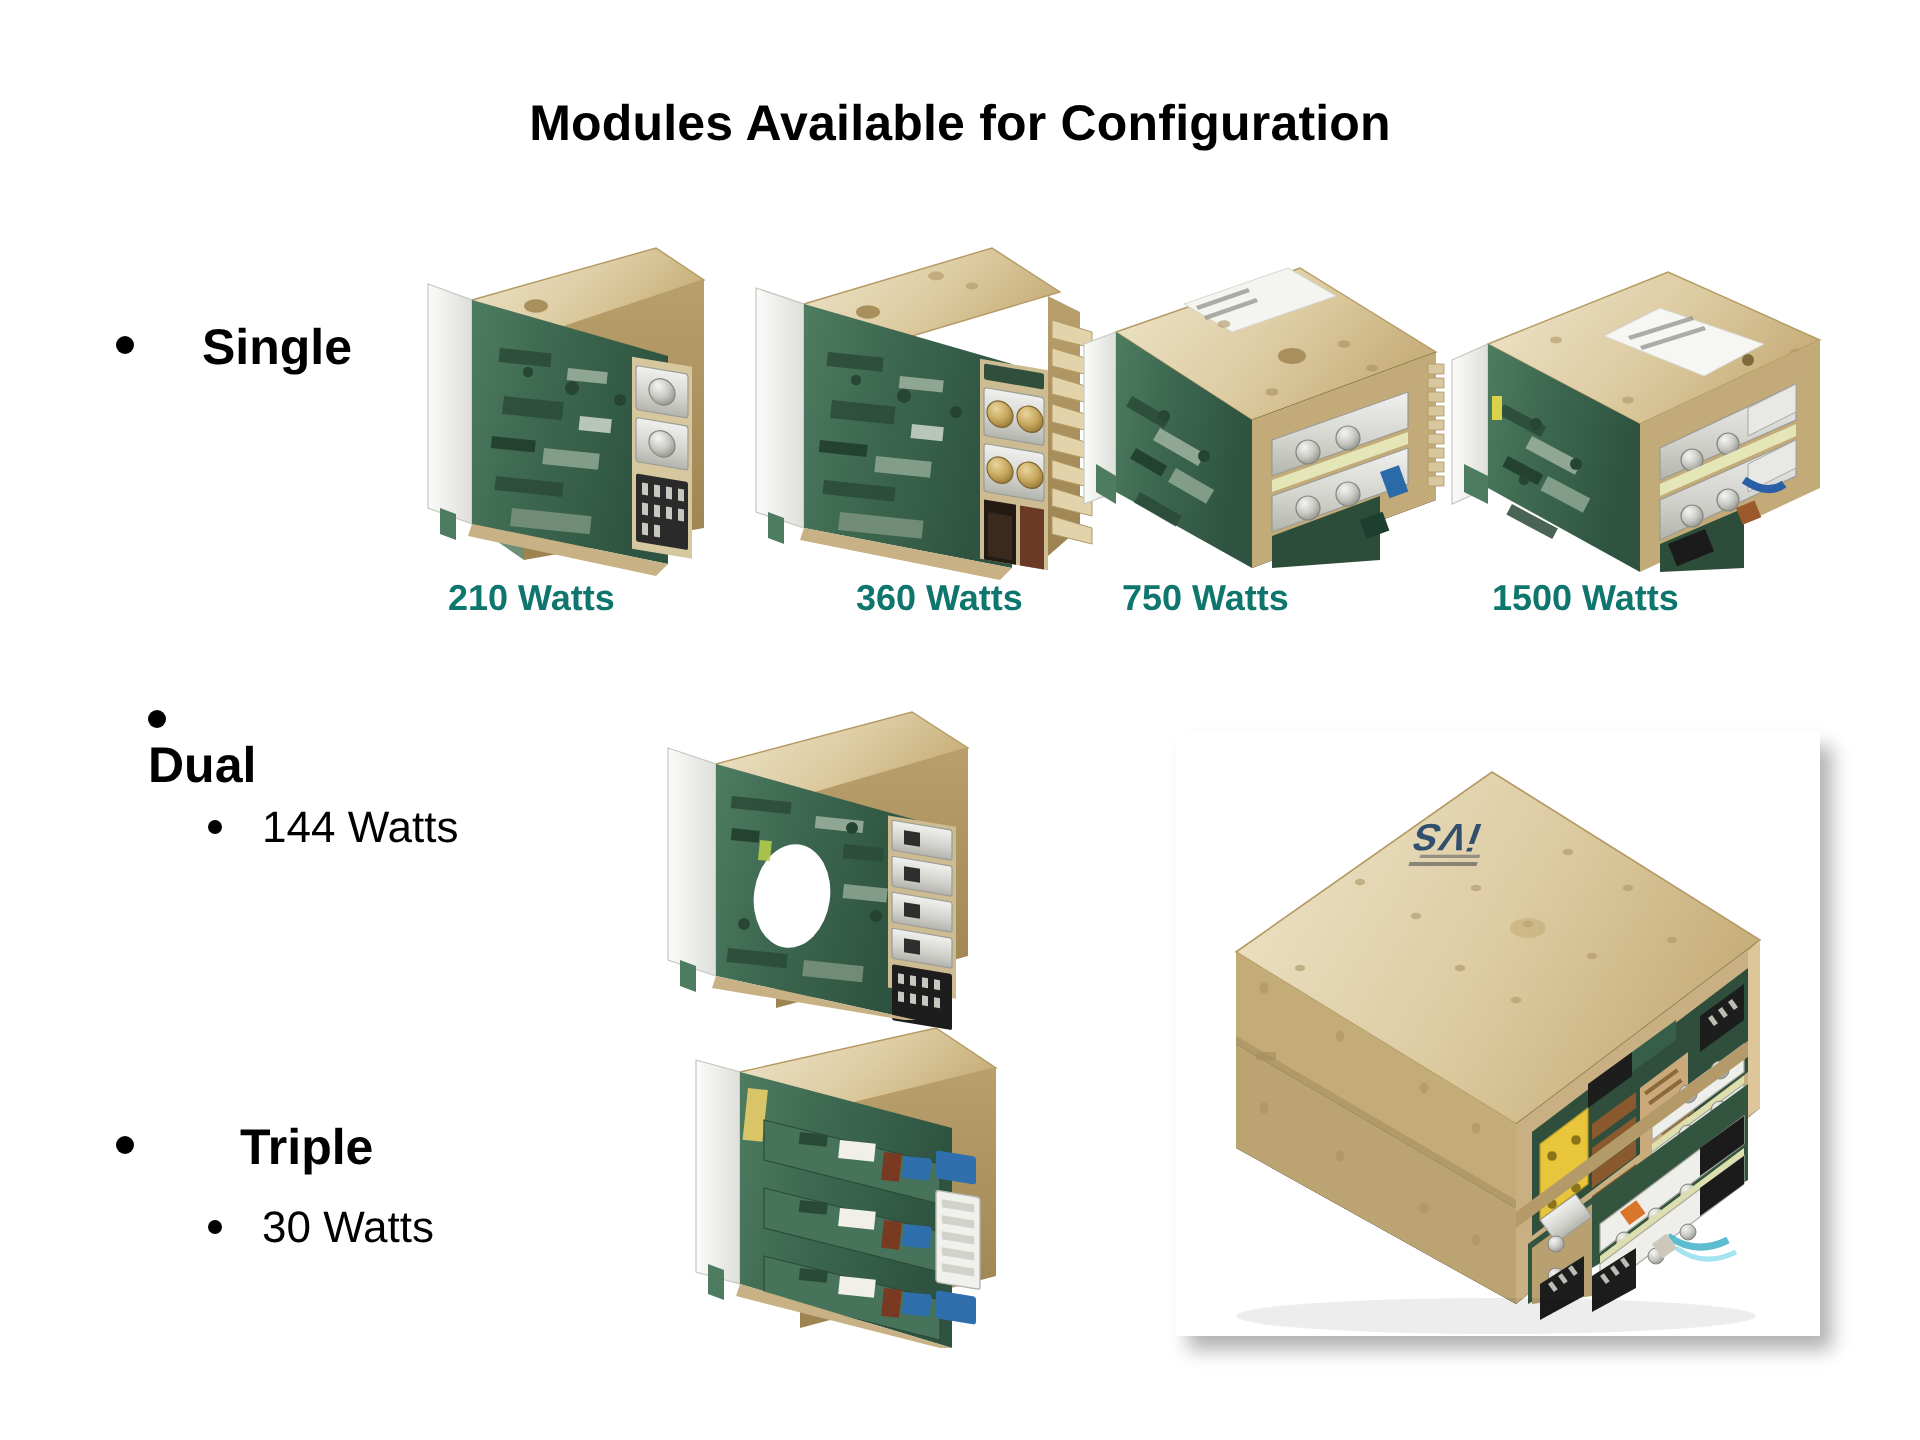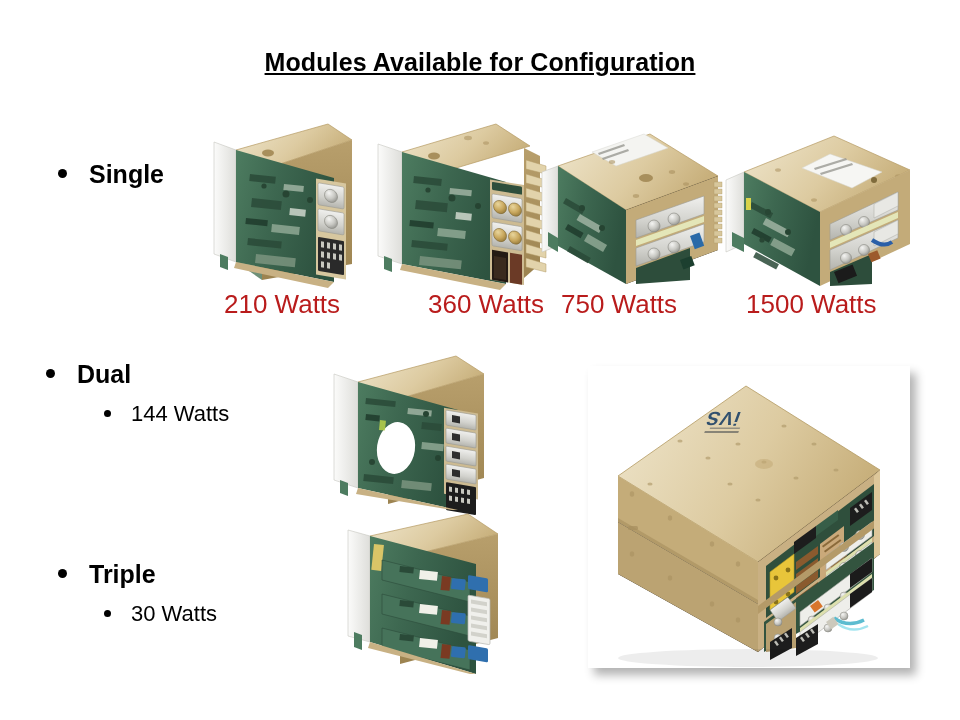--- a/index.html
+++ b/index.html
@@ -20,21 +20,20 @@
   .slide-title {
     position: absolute;
     left: 0;
     top: 48px;
     width: 960px;
     text-align: center;
     font-size: 25px;
     font-weight: bold;
     letter-spacing: 0.1px;
     color: #000;
-    text-decoration: underline;
   }
 
   
   .bullet-row {
     position: absolute;
     display: flex;
     align-items: baseline;
   }
   .bullet-dot {
     width: 9px;
@@ -56,33 +55,33 @@
   .bullet-l1 {
     font-size: 25px;
     font-weight: bold;
   }
   .bullet-l2 {
     font-size: 22px;
     font-weight: normal;
     text-align: right;
   }
 
-  #bullet-single { left: 58px; top: 160px; }
-  #bullet-dual   { left: 46px; top: 360px; }
+  #bullet-single { left: 58px; top: 160px; gap: 12px; }
+  #bullet-dual   { left: 74px; top: 360px; flex-direction: column; }
   #bullet-dual-sub { left: 104px; top: 401px; }
-  #bullet-triple { left: 58px; top: 560px; }
+  #bullet-triple { left: 58px; top: 560px; gap: 31px; }
   #bullet-triple-sub { left: 104px; top: 601px; }
 
   
   .watt-caption {
     position: absolute;
-    font-size: 26px;
-    font-weight: normal;
+    font-size: 18px;
+    font-weight: bold;
     white-space: nowrap;
-    color: #b91c1c;
+    color: #0f766e;
   }
 
   
   .psu {
     position: absolute;
   }
   .psu svg { display: block; overflow: visible; }
 
   
   .photo-card {

